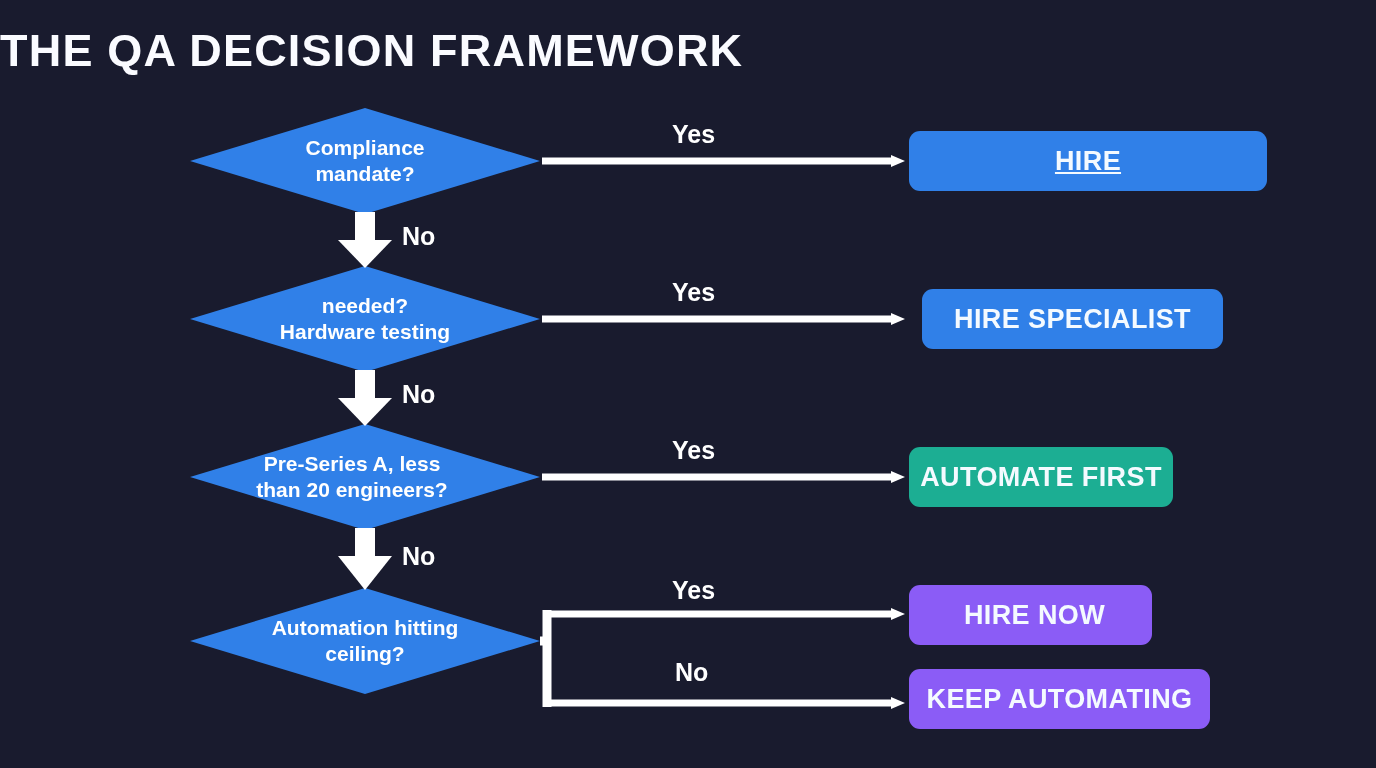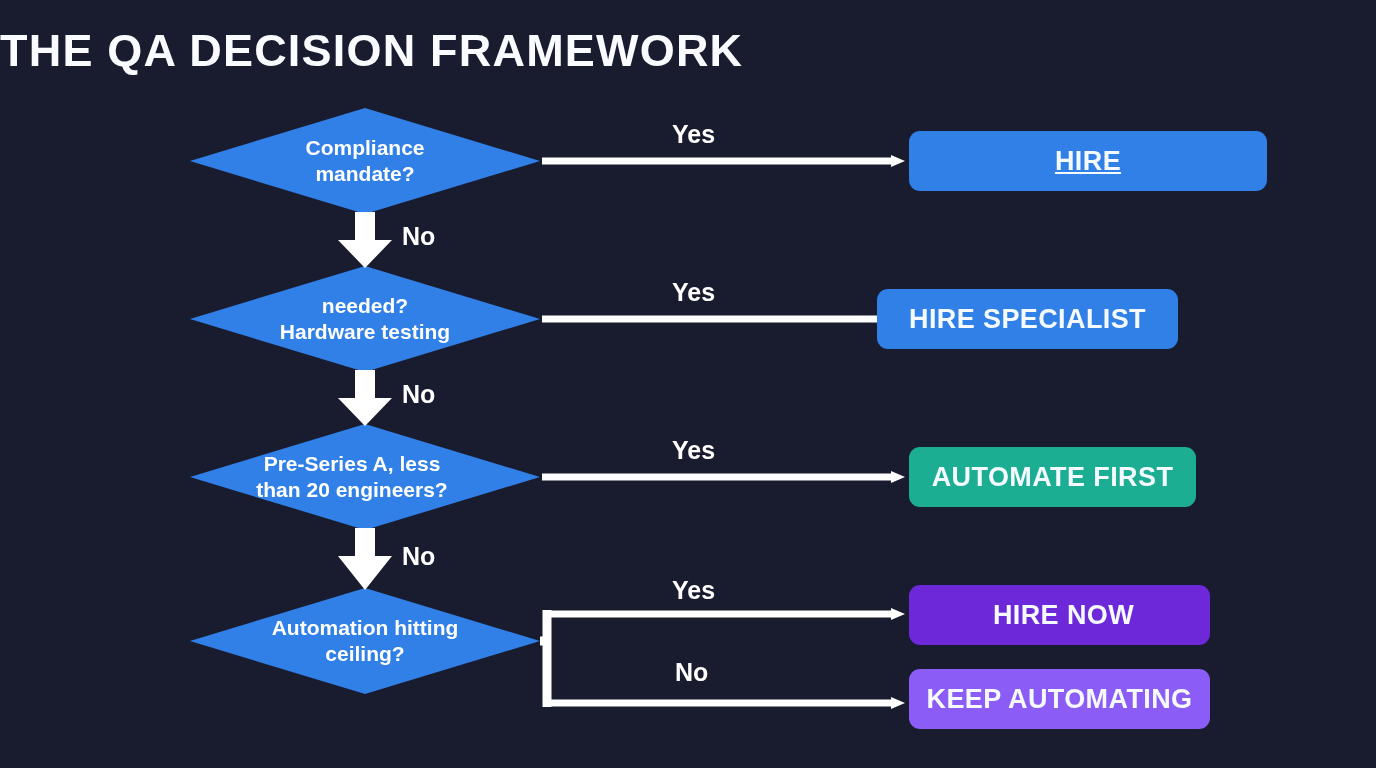--- a/index.html
+++ b/index.html
@@ -161,29 +161,29 @@
   <div class="edge-label" style="left:672px; top:436px;">Yes</div>
   <div class="edge-label" style="left:402px; top:542px;">No</div>
 
   <div class="edge-label" style="left:672px; top:576px;">Yes</div>
   <div class="edge-label" style="left:675px; top:658px;">No</div>
 
   <div class="outcome-box" style="left:909px; top:131px; width:358px; height:60px; background:#3080E8;text-decoration:underline;">
     <span>HIRE</span>
   </div>
 
-  <div class="outcome-box" style="left:877px; top:289px; width:301px; height:60px; background:#3080E8;">
+  <div class="outcome-box" style="left:922px; top:289px; width:301px; height:60px; background:#3080E8;">
     <span>HIRE SPECIALIST</span>
   </div>
 
-  <div class="outcome-box" style="left:909px; top:447px; width:287px; height:60px; background:#1CAE93;">
+  <div class="outcome-box" style="left:909px; top:447px; width:264px; height:60px; background:#1CAE93;">
     <span>AUTOMATE FIRST</span>
   </div>
 
-  <div class="outcome-box" style="left:909px; top:585px; width:301px; height:60px; background:#6d28d9;padding-left:8px;">
+  <div class="outcome-box" style="left:909px; top:585px; width:243px; height:60px; background:#8b5cf6;padding-left:8px;">
     <span>HIRE NOW</span>
   </div>
 
   <div class="outcome-box" style="left:909px; top:669px; width:301px; height:60px; background:#8b5cf6;">
     <span>KEEP AUTOMATING</span>
   </div>
 
 </div>
 
 </body></html>

